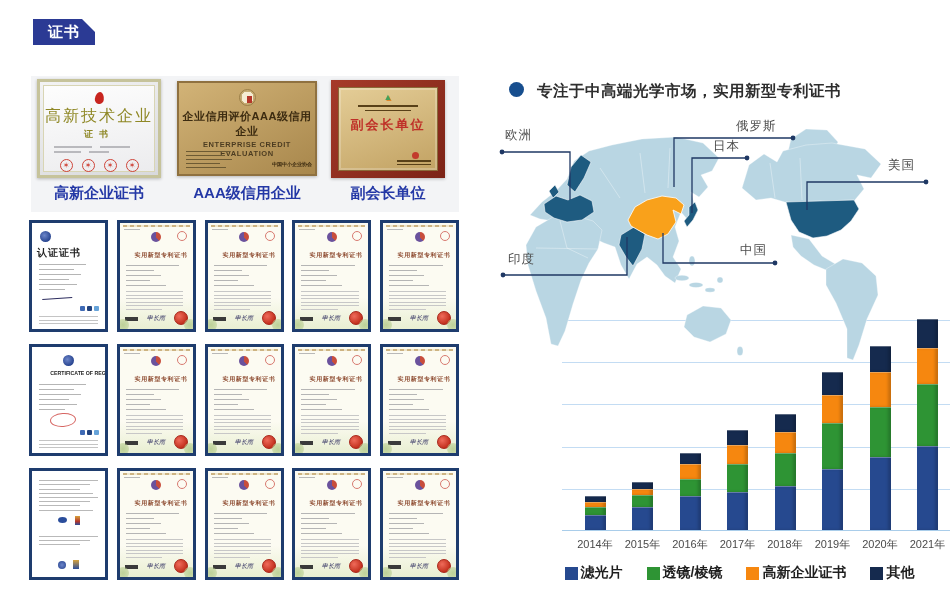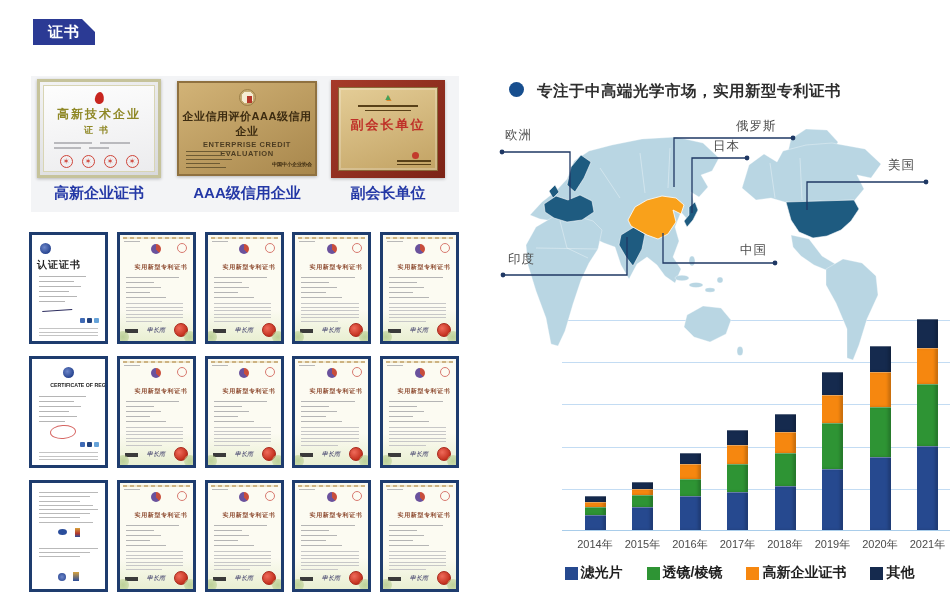--- a/index.html
+++ b/index.html
@@ -18,21 +18,21 @@
   .top-panel { position:absolute; left:31px; top:76px; width:428px; height:136px; background:#f3f4f6; }
   .fcert { position:absolute; overflow:hidden; box-shadow:0 1px 3px rgba(0,0,0,.25); }
   .caption { position:absolute; top:108px; text-align:center; color:#2438a6; font-weight:bold; font-size:15px; }
 
   
   .cert-ht { left:6px; top:3px; width:124px; height:99px; border:3px solid #c6c39b;
              background:linear-gradient(160deg,#f3f3f4,#d8d9dc); }
   .cert-ht .inner { position:absolute; inset:3px; border:1px solid #d8d5b4; background:linear-gradient(170deg,#fdfdfd,#ececee); }
   .ht-flame { display:block; width:9px; height:12px; margin:6px auto 2px; background:#c8251f;
               border-radius:50% 50% 50% 50% / 62% 62% 38% 38%; transform:rotate(8deg); }
-  .ht-title { text-align:center; font-size:12px; font-weight:bold; color:#8f8826; letter-spacing:2px; }
+  .ht-title { text-align:center; font-size:16px; font-weight:normal; color:#8f8826; letter-spacing:2px; }
   .ht-sub { text-align:center; font-size:9px; font-weight:bold; color:#8f8826; letter-spacing:6px; margin-top:1px; }
   .ht-lines { display:flex; flex-wrap:wrap; gap:3px 8px; padding:5px 10px 0; }
   .ht-lines i { display:block; height:2px; background:#b9b9bd; }
   .ht-lines i:nth-child(1){width:42%}.ht-lines i:nth-child(2){width:34%}
   .ht-lines i:nth-child(3){width:30%}.ht-lines i:nth-child(4){width:22%}
   .ht-seals { display:flex; justify-content:center; gap:9px; margin-top:6px; }
   .ht-seals b { width:13px; height:13px; border:1px solid #cf4439; border-radius:50%; color:#cf4439;
                 font-size:8px; line-height:11px; text-align:center; font-weight:normal; }
 
   
@@ -58,21 +58,21 @@
                     border:1px solid #8a6a38; box-shadow:inset 0 0 0 2px rgba(255,255,255,.22); text-align:center; position:relative;}
   .vp-tri { font-size:9px; line-height:10px; color:#44a058; display:block; margin-top:4px; text-shadow:1px 1px 0 #e0872c; }
   .vp-lines i { display:block; height:1.5px; background:#584018; margin:3px auto 0; }
   .vp-lines i:nth-child(1){width:62%}.vp-lines i:nth-child(2){width:46%}
   .vp-title { font-size:13px; font-weight:bold; color:#bf3028; letter-spacing:2px; margin-top:5px; }
   .vp-foot { position:absolute; right:6px; bottom:5px; }
   .vp-foot i { display:block; height:1.5px; width:34px; background:#584018; margin-top:2px; }
   .vp-foot b { position:absolute; right:12px; top:-6px; width:7px; height:7px; border-radius:50%; background:#c23a2c; }
 
   
-  .cert-grid { position:absolute; left:29px; top:232px; width:430px; display:grid;
+  .cert-grid { position:absolute; left:29px; top:220px; width:430px; display:grid;
                grid-template-columns:repeat(5,79px); column-gap:8.75px; row-gap:12px; }
   .cell { height:112px; border:3px solid #1e3c6e; background:#fff; position:relative; overflow:hidden; }
 
   
   .cell.patent { background:linear-gradient(#fcfbf2 70%,#e9efd2); }
   .p-top { height:2px; margin:2px 3px 0; background:repeating-linear-gradient(90deg,#cdb382 0 4px,#efe6cd 4px 7px); }
   .p-corner { position:absolute; left:4px; top:6px; width:16px; height:1px; background:#b9b9b9; }
   .p-logo { position:absolute; left:50%; top:9px; margin-left:-5px; width:10px; height:10px; border-radius:50%;
             background:conic-gradient(#c23a28 0 38%, #5a3f93 38% 100%); opacity:.9; }
   .p-stamp { position:absolute; right:6px; top:8px; width:10px; height:10px; border:1px solid #d87a70; border-radius:50%; }

